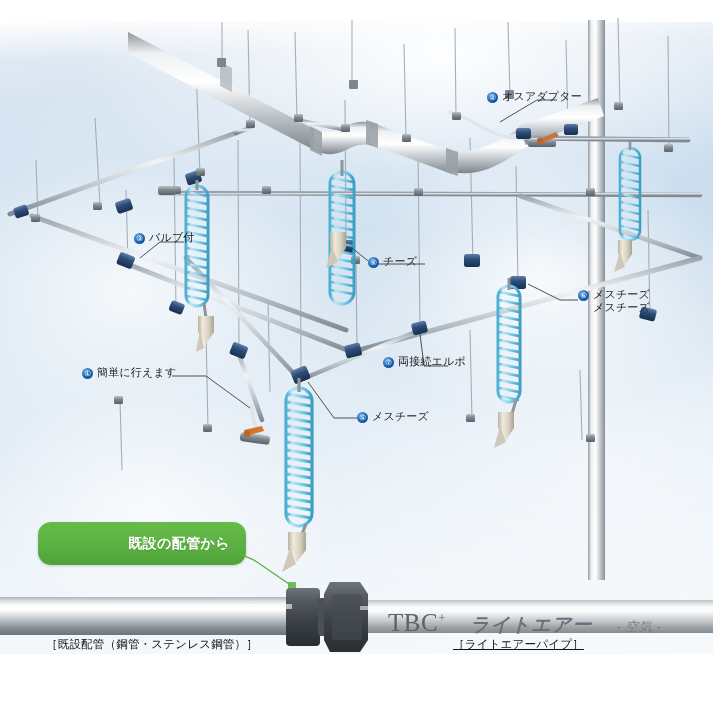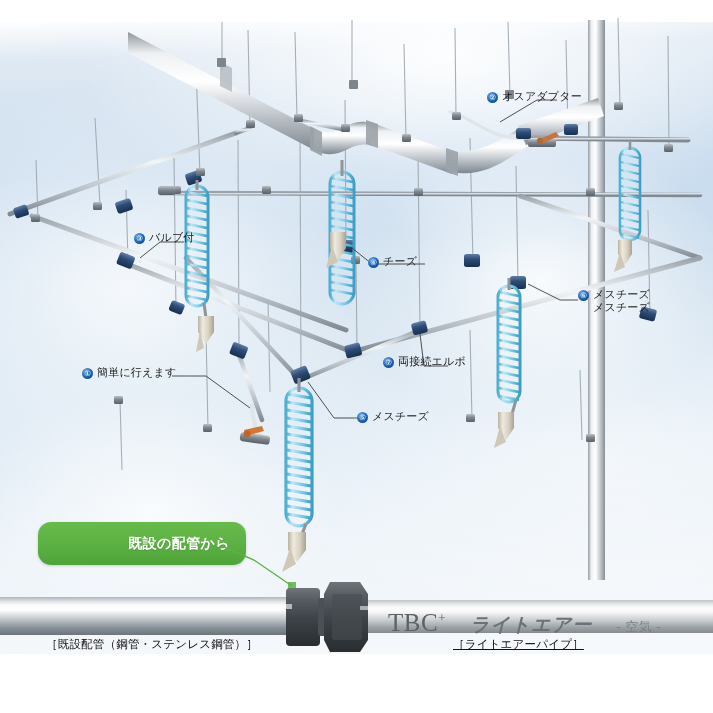--- a/index.html
+++ b/index.html
@@ -145,20 +145,21 @@
     font-family: "Liberation Sans", sans-serif;
     letter-spacing: 1px;
     line-height: 1;
   }
   .brand-air {
     font-size: 13px;
     color: #7a8086;
     font-family: "Liberation Sans", sans-serif;
     letter-spacing: 0.5px;
     line-height: 1;
+    font-style: italic;
   }
 </style>
 </head>
 <body>
 
 <div id="stage">
 
   <div class="sky"></div>
   <div class="sky-top-white"></div>
   <div class="haze-a"></div>

